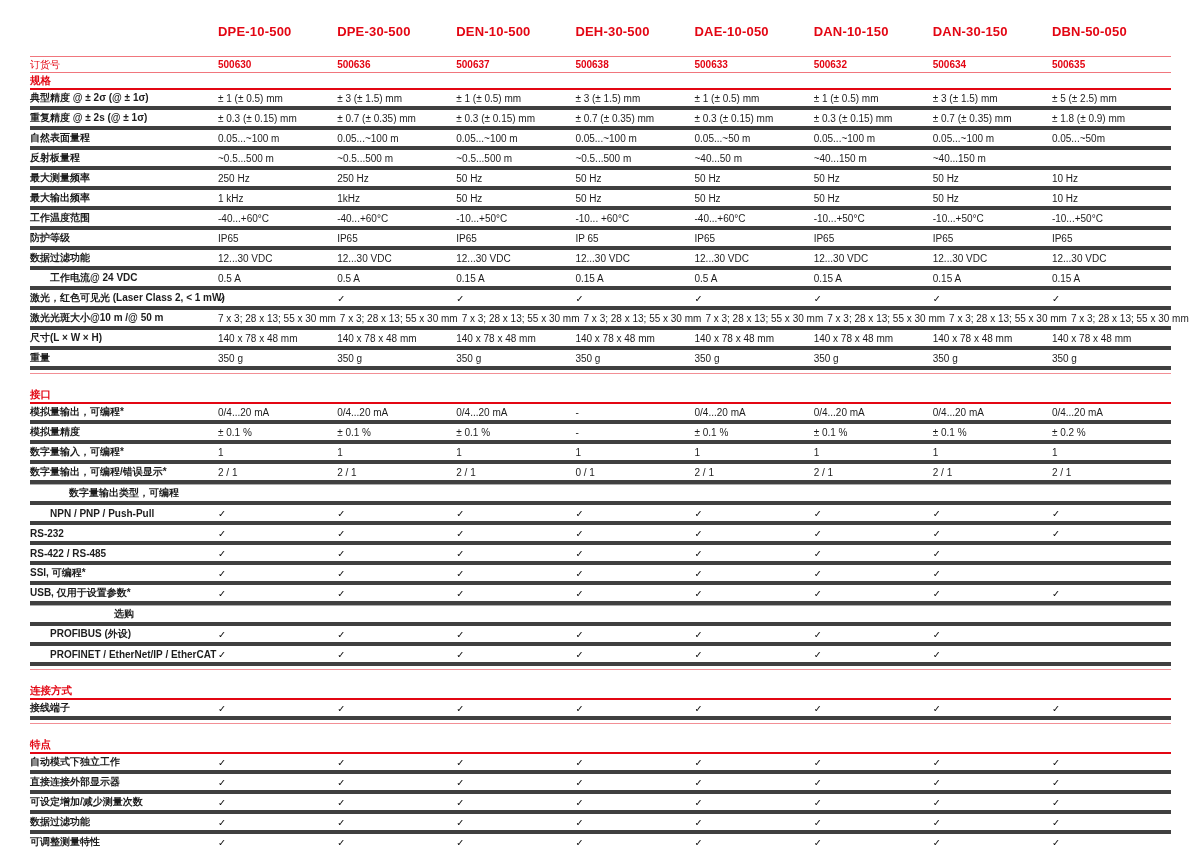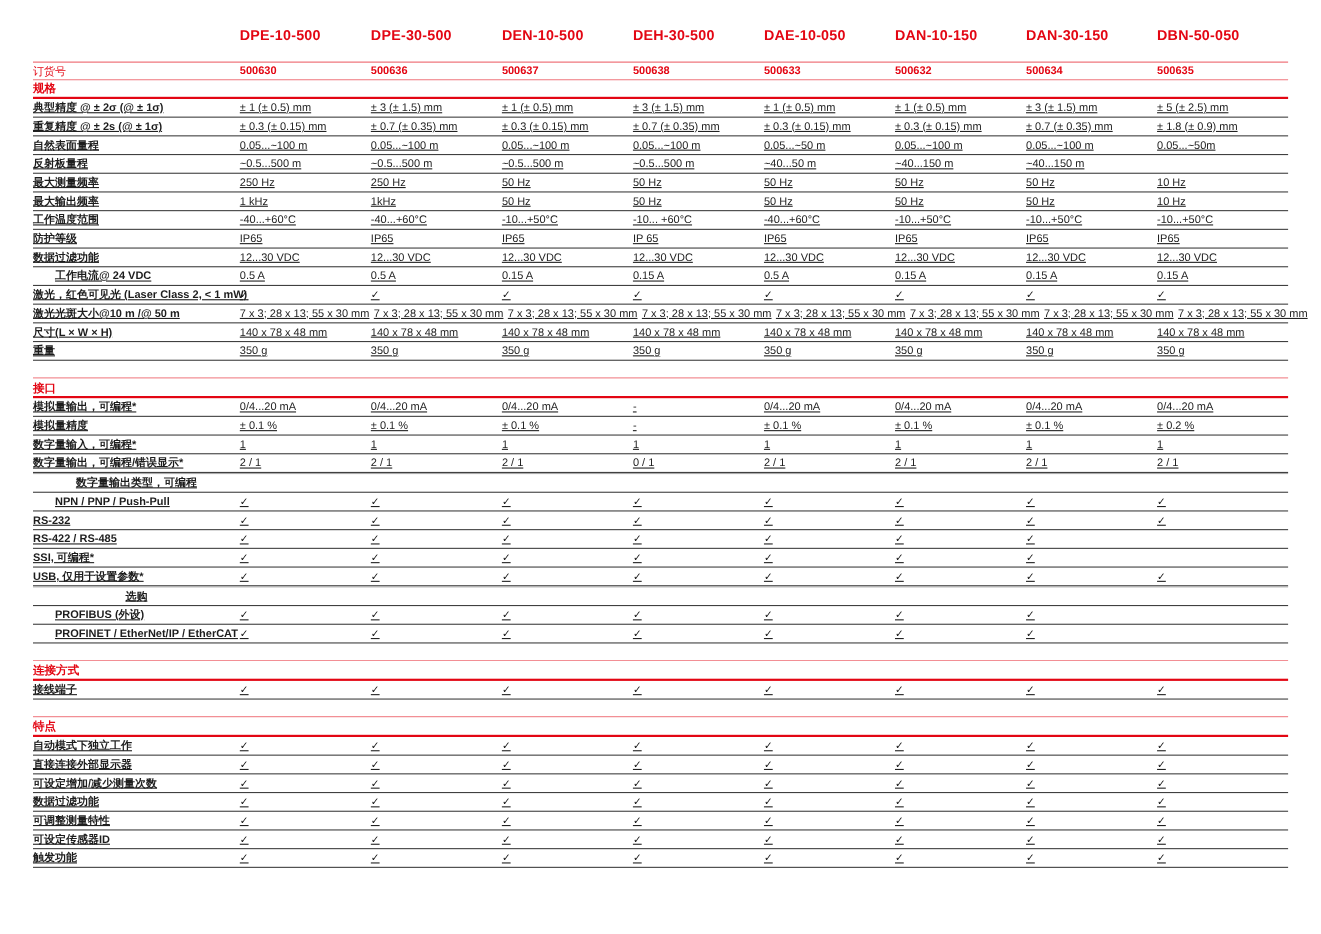--- a/index.html
+++ b/index.html
@@ -9,26 +9,26 @@
   .row{display:grid;grid-template-columns:188px repeat(8,1fr);align-items:center;}
   .cell{white-space:nowrap;overflow:visible;}
   
   .header-row{border-bottom:1px solid rgba(227,6,19,0.55);padding-bottom:17px;}
   .product-name{color:#e30613;font-weight:bold;font-size:13px;letter-spacing:0.2px;}
   
   .order-row{height:15px;border-bottom:1px solid rgba(227,6,19,0.55);}
   .order-row .label{color:#e30613;font-weight:normal;font-size:10px;}
   .order-no{color:#e30613;font-size:10px;font-weight:bold;}
   
-  .section{margin-top:15px;border-top:1px solid rgba(227,6,19,0.45);padding-top:1px;}
+  .section{margin-top:3px;border-top:1px solid rgba(227,6,19,0.45);padding-top:13px;}
   .section.first{margin-top:0;border-top:none;padding-top:0;}
   .section-title-row{height:15px;border-bottom:2px solid #e30613;}
   .section-title-label{color:#e30613;font-weight:bold;font-size:10.5px;}
   
-  .data-row{min-height:16px;border-bottom:1px solid #404040;text-decoration:underline;}
+  .data-row{min-height:16px;border-bottom:4px solid #404040;}
   .data-row.subheader{border-top:1px solid #ababab;text-align:center;}
   .label{font-weight:bold;font-size:10px;color:#1d1d1d;}
   .label.indent{padding-left:20px;}
   .value{font-size:10px;color:#1d1d1d;padding-right:4px;}
   .value.check{font-size:9.5px;color:#111;}
 </style>
 </head>
 <body>
 
 <div class="sheet">

